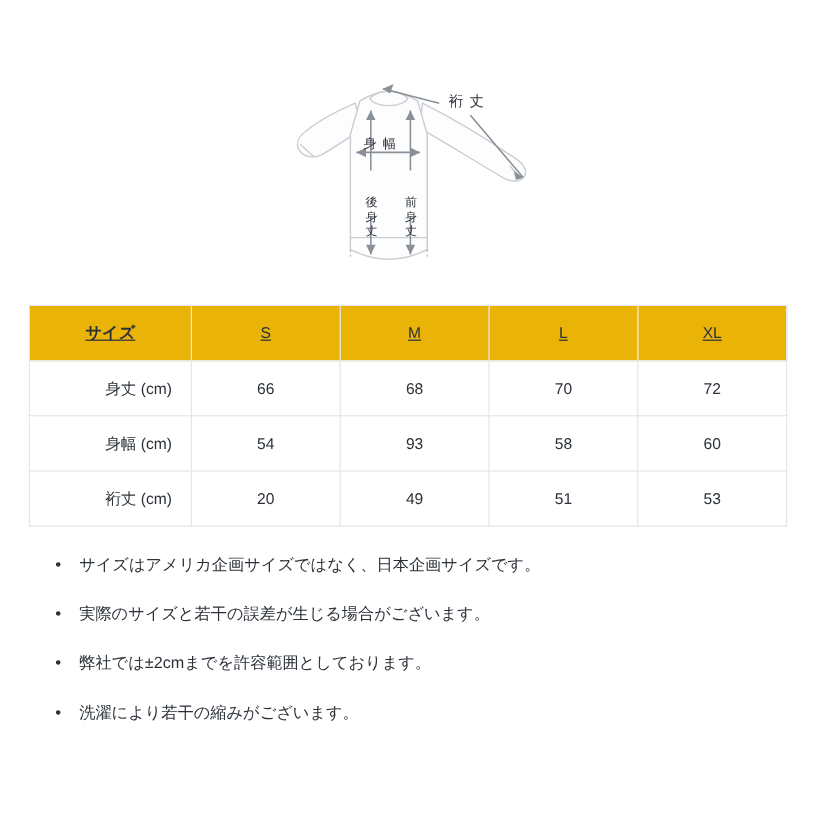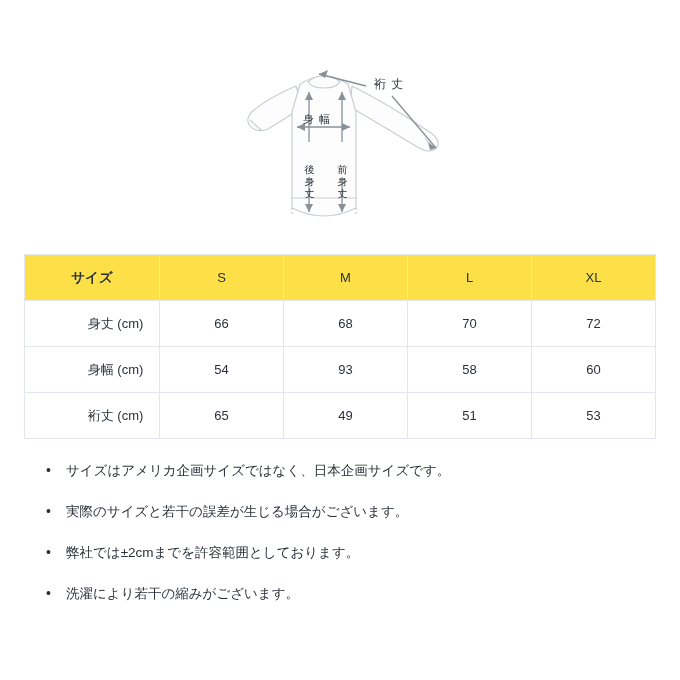--- a/index.html
+++ b/index.html
@@ -84,23 +84,24 @@
   table.size-table th,
   table.size-table td {
     border: 1px solid #e3e6ea;
     height: 43px;
     text-align: center;
     font-size: 13px;
     font-weight: normal;
     color: #2b3138;
   }
   table.size-table thead th {
-    background: #fde047;
+    background: #eab308;
     font-weight: bold;
     font-size: 13.5px;
+    text-decoration: underline;
   }
   table.size-table thead th.col-head {
     font-weight: normal;
     font-size: 13px;
   }
   table.size-table tbody td.row-head {
     font-size: 13px;
     padding-left: 48px;
   }
   .col-first { width: 132px; }
@@ -209,21 +210,21 @@
         </tr>
         <tr>
           <td class="row-head">身幅 (cm)</td>
           <td>54</td>
           <td>93</td>
           <td>58</td>
           <td>60</td>
         </tr>
         <tr>
           <td class="row-head">裄丈 (cm)</td>
-          <td>65</td>
+          <td>20</td>
           <td>49</td>
           <td>51</td>
           <td>53</td>
         </tr>
       </tbody>
     </table>
   </div>
 
   <ul class="notes">
     <li>サイズはアメリカ企画サイズではなく、日本企画サイズです。</li>

